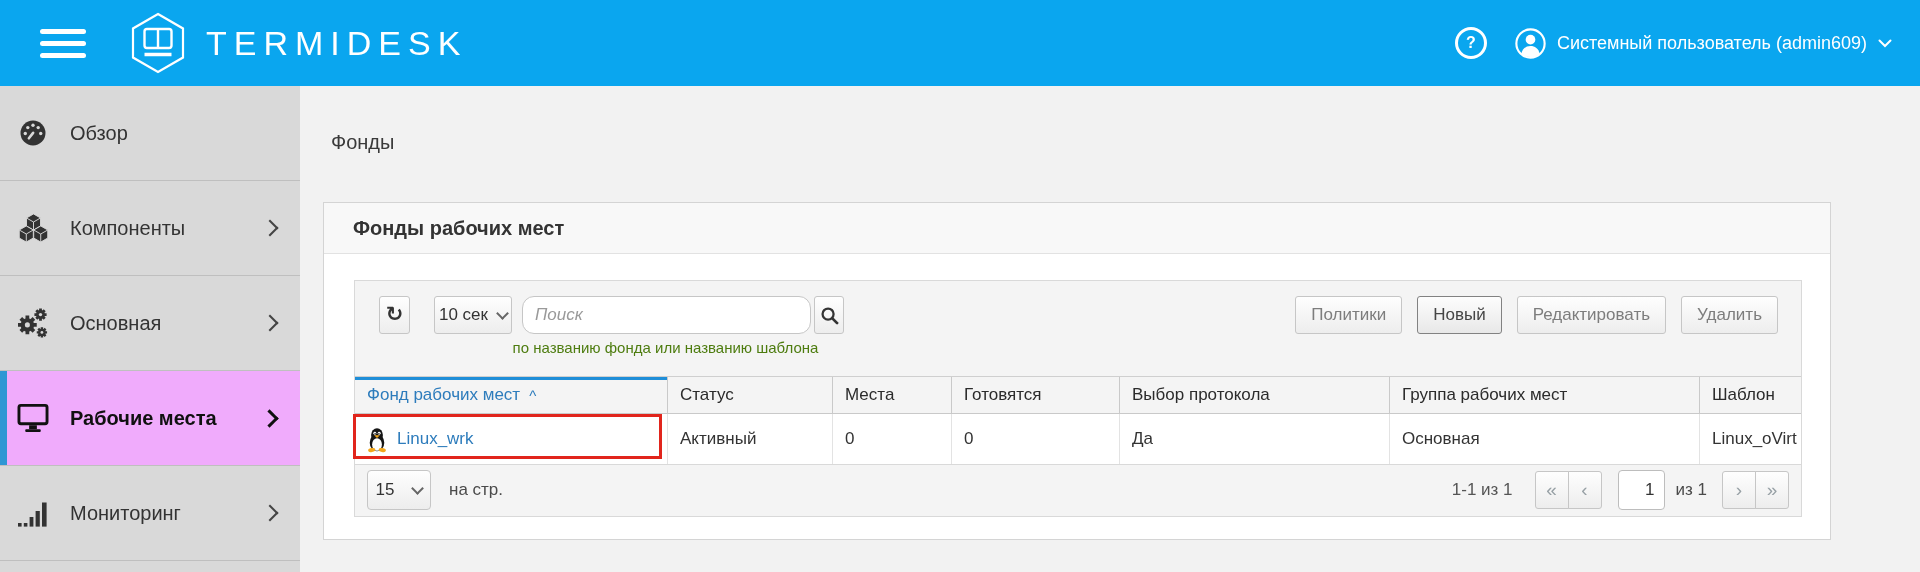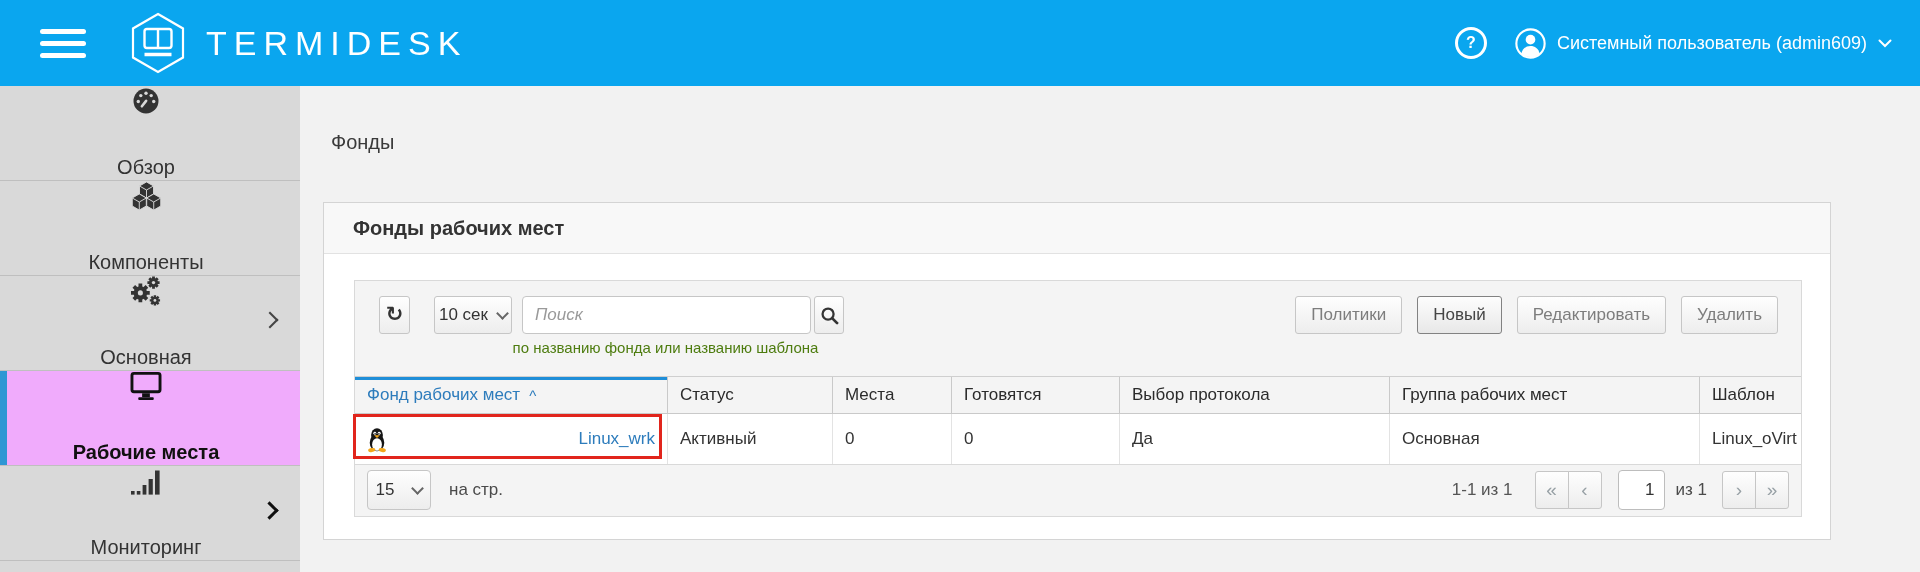--- a/index.html
+++ b/index.html
@@ -15,22 +15,22 @@
   .brand-text{font-size:34px;letter-spacing:7px;font-weight:400;}
   .header-right{margin-left:auto;display:flex;align-items:center;gap:28px;margin-right:28px;}
   .help-circle{width:26px;height:26px;border:3px solid #fff;border-radius:50%;
                display:flex;align-items:center;justify-content:center;
                font-size:16px;font-weight:bold;cursor:pointer;}
   .user{display:flex;align-items:center;gap:11px;font-size:18px;cursor:pointer;}
 
   
   .sidebar{position:absolute;top:86px;left:0;bottom:0;width:300px;background:#d9d9d9;z-index:5;}
   .nav-item{height:95px;box-sizing:border-box;border-bottom:1px solid #bfbfbf;
-            display:flex;align-items:center;padding:0 24px 0 16px;gap:40px;
-            font-size:20px;color:#333;position:relative;cursor:pointer;flex-direction:column;}
+            display:flex;align-items:center;padding:0 24px 0 16px;gap:20px;
+            font-size:20px;color:#333;position:relative;cursor:pointer;}
   .nav-item .ico{width:34px;display:flex;justify-content:center;flex:none;}
   .nav-item.active{background:#f0abfc;font-weight:bold;color:#101010;}
   .nav-item.active::before{content:"";position:absolute;left:0;top:0;bottom:0;width:7px;background:#2f97d4;}
   .chev{margin-left:auto;width:10px;height:10px;border-top:2px solid #444;border-right:2px solid #444;
         transform:rotate(45deg);flex:none;}
   .nav-item.active .chev{border-width:3px;border-color:#101010;}
 
   
   .breadcrumb{position:absolute;left:331px;top:131px;font-size:20px;color:#3a3a3a;}
 
@@ -45,40 +45,40 @@
   
   .toolbar{position:absolute;top:15px;left:24px;right:23px;height:38px;display:flex;align-items:center;}
   .btn{height:38px;box-sizing:border-box;border:1px solid #c6c6c6;border-radius:3px;
        background:linear-gradient(#fefefe,#ededed);color:#7d7d7d;font-size:17px;
        display:flex;align-items:center;justify-content:center;cursor:pointer;white-space:nowrap;}
   .refresh-btn{width:31px;font-size:21px;color:#333;font-weight:bold;padding-bottom:2px;}
   .interval-select{width:78px;margin-left:24px;gap:10px;color:#333;}
   .cd{width:7px;height:7px;border-right:2px solid #666;border-bottom:2px solid #666;
       transform:rotate(45deg);margin-top:-4px;}
   .search-input{margin-left:10px;width:289px;height:38px;box-sizing:border-box;border:1px solid #c6c6c6;
-      border-radius:4px;padding:0 12px;font-size:17px;font-style:italic;color:#555;background:#fff;
+      border-radius:12px;padding:0 12px;font-size:17px;font-style:italic;color:#555;background:#fff;
       font-family:"Liberation Sans",sans-serif;outline:none;}
   .search-input::placeholder{color:#9a9a9a;font-style:italic;}
   .search-btn{width:30px;margin-left:3px;}
   .tb-spacer{flex:1;}
   .action-btn{padding:0 15px;margin-left:15px;}
   .btn-new{border-color:#828282;color:#454545;background:linear-gradient(#fdfdfd,#e8e8e8);}
   .search-hint{position:absolute;top:58px;left:149px;width:323px;text-align:center;
                font-size:15px;color:#4d7c0f;}
 
   
   .table{position:absolute;left:0;top:95px;right:0;}
   .trow{display:flex;}
   .thead{height:36px;border-top:1px solid #cfcfcf;border-bottom:1px solid #c9c9c9;
          font-size:17px;color:#2b2b2b;}
   .tcell{box-sizing:border-box;padding:0 12px;display:flex;align-items:center;overflow:hidden;}
   .thead .tcell{border-right:1px solid #c9c9c9;position:relative;cursor:pointer;}
   .thead .tcell:last-child,.tbody-row .tcell:last-child{border-right:none;}
   .tbody-row{height:50px;background:#fff;border-bottom:1px solid #d9d9d9;font-size:17px;color:#333;}
-  .tbody-row .tcell{border-right:1px solid #e3e3e3;justify-content:space-between;}
+  .tbody-row .tcell{border-right:1px solid #e3e3e3;}
   .c1{width:313px;}.c2{width:165px;}.c3{width:119px;}.c4{width:168px;}.c5{width:270px;}.c6{width:310px;}.c7{flex:1;}
   .sort-col{color:#2d7cbc;}
   .sort-bar{position:absolute;left:-1px;right:0;top:-1px;height:4px;background:#1f8ed8;}
   .sort-caret{margin-left:9px;font-size:15px;}
   .fund-link{color:#2d7cbc;margin-left:10px;cursor:pointer;}
   .annotation{position:absolute;left:-2px;top:133px;width:309px;height:45px;
               border:3px solid #e1251c;box-sizing:border-box;z-index:3;pointer-events:none;}
 
   
   .pfooter{position:absolute;left:0;right:0;top:181px;height:56px;display:flex;align-items:center;

